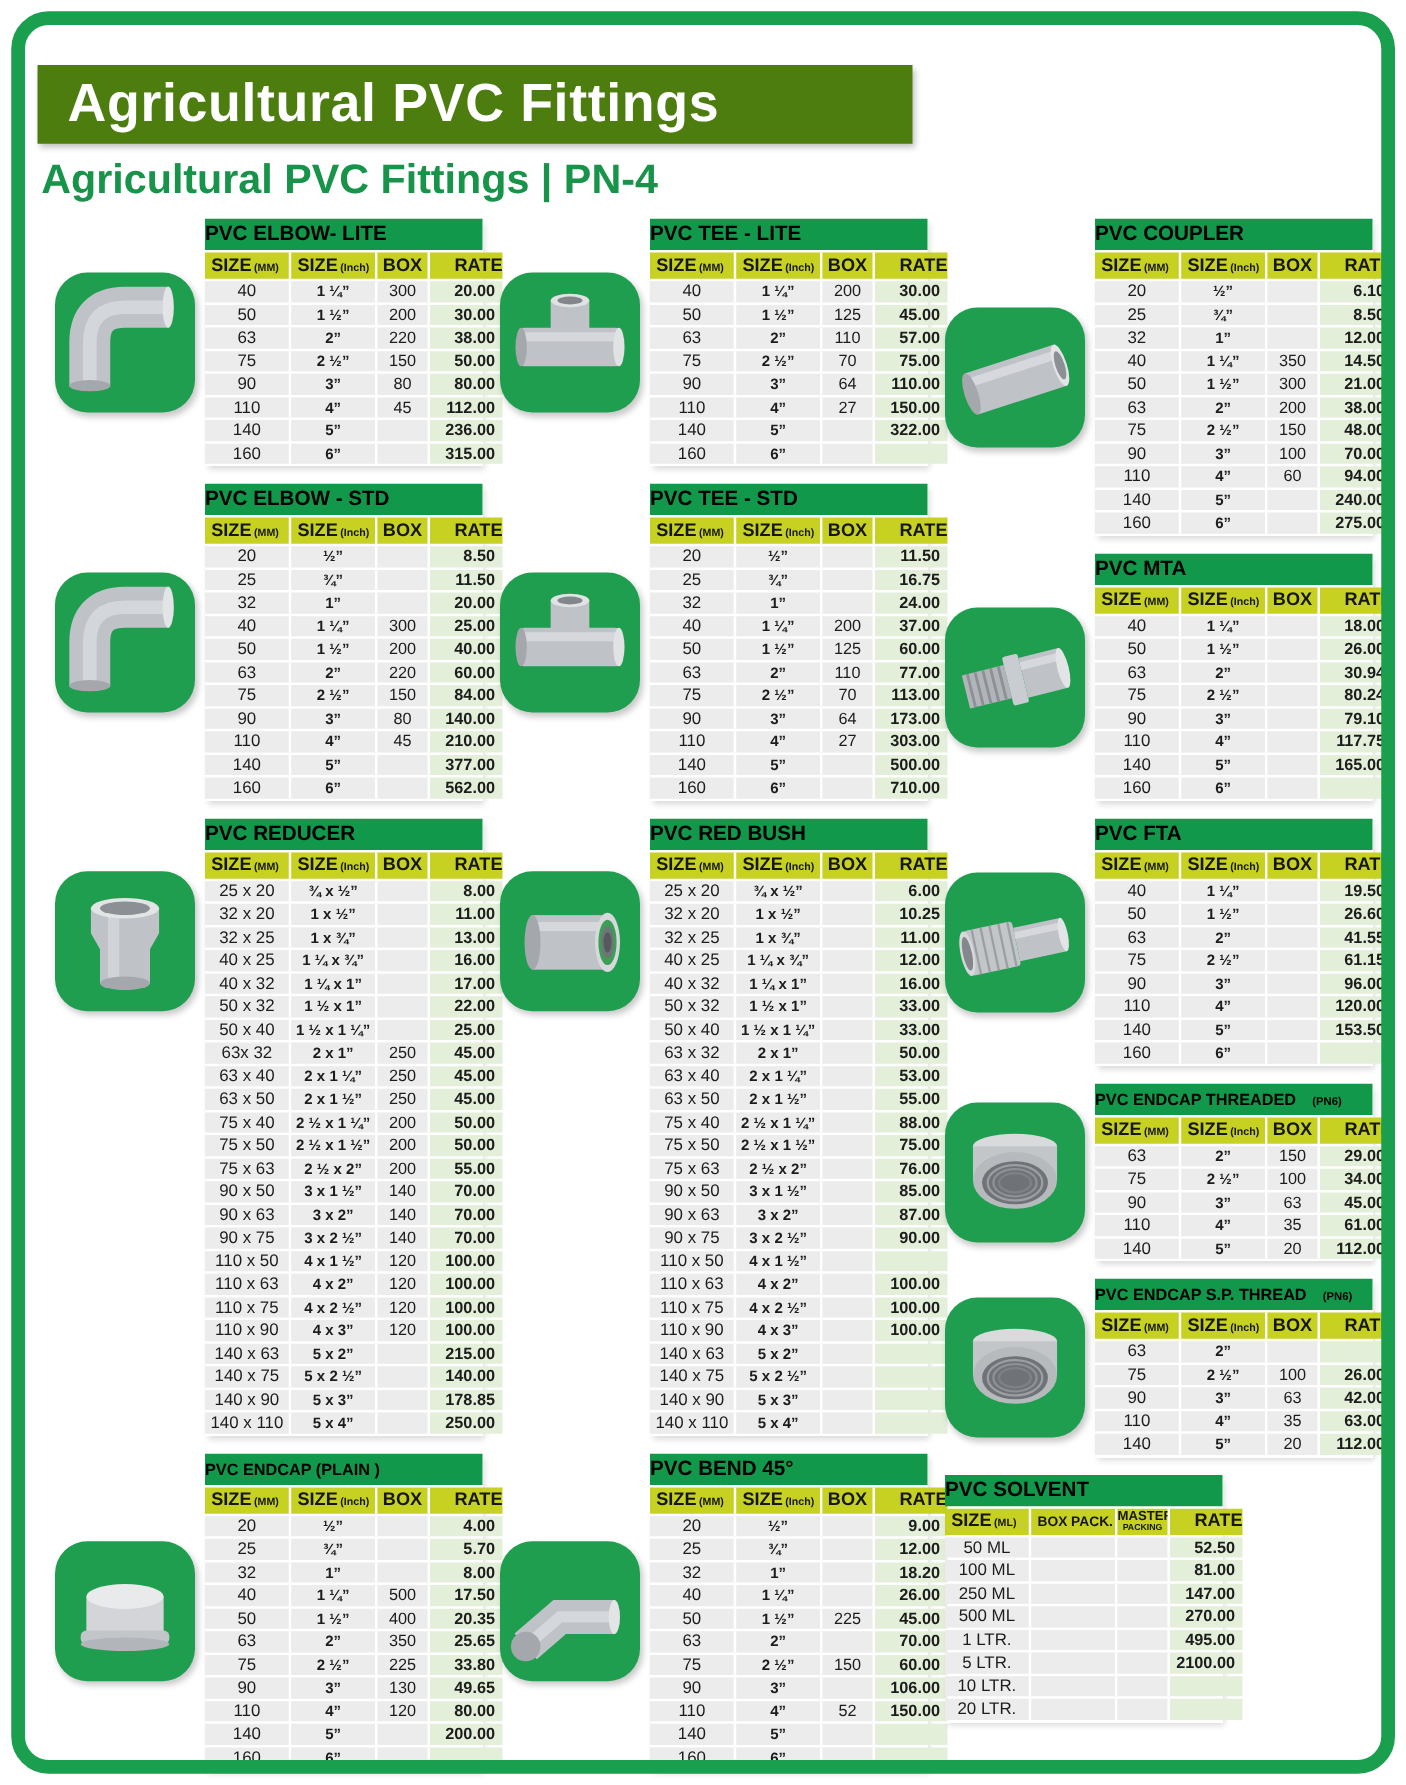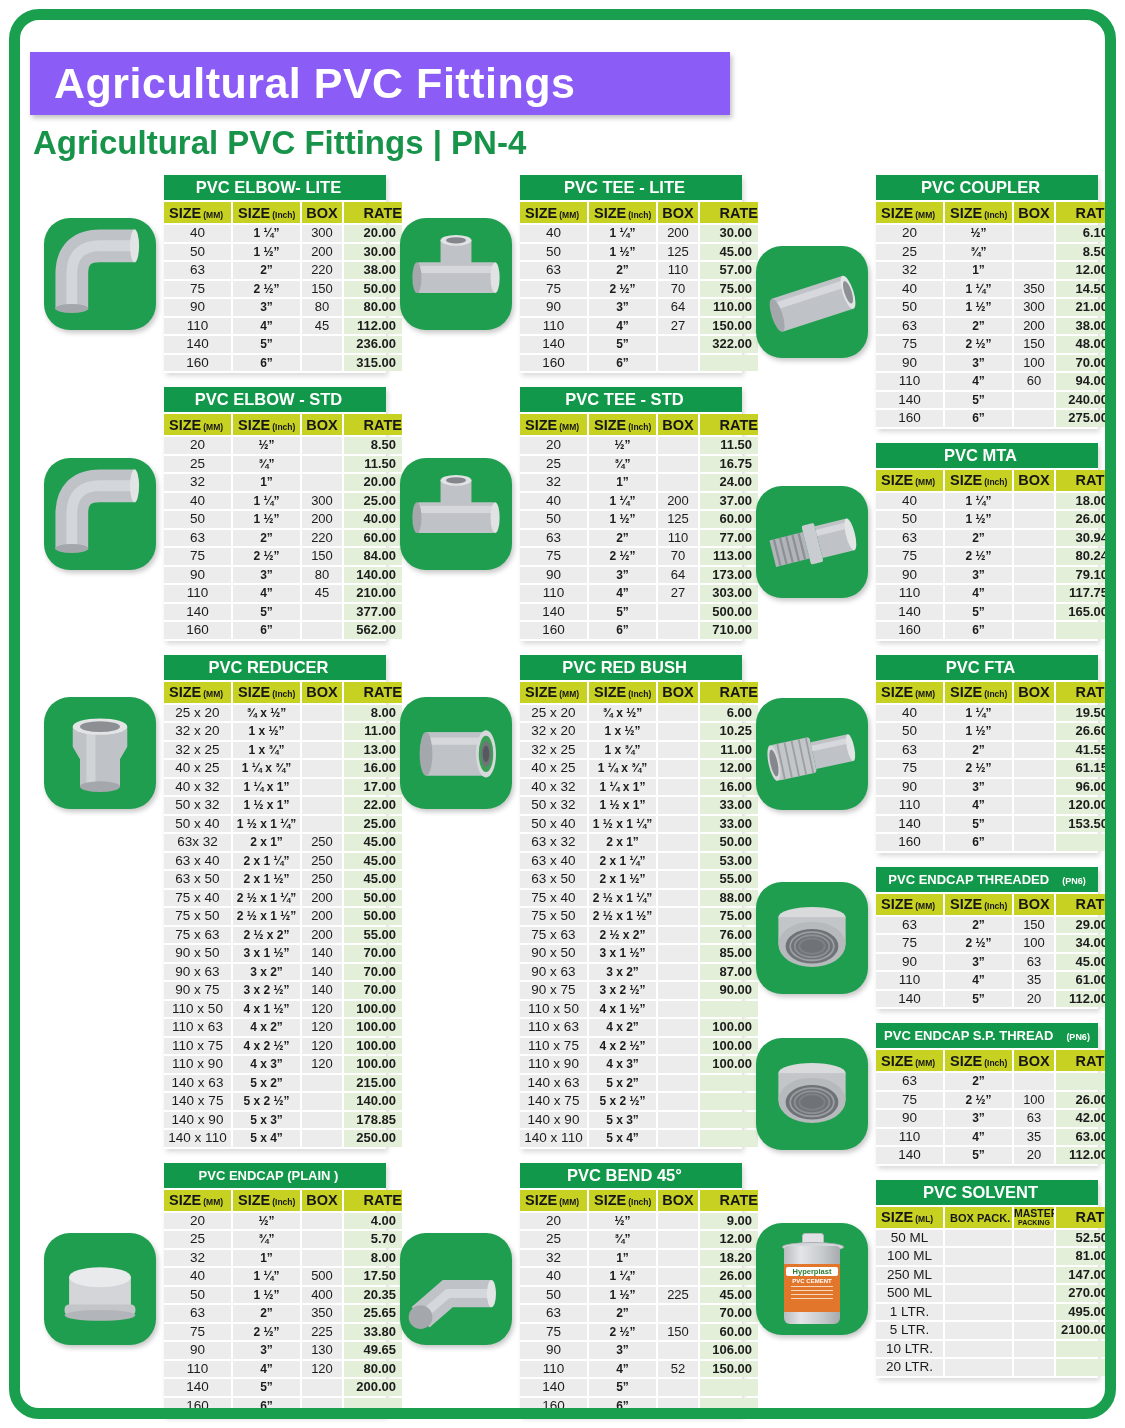--- a/index.html
+++ b/index.html
@@ -6,21 +6,21 @@
   body {
     width:1125px; height:1428px; position:relative; background:#ffffff;
     font-family:"Liberation Sans", sans-serif; overflow:hidden;
   }
   .frame {
     position:absolute; inset:9px; border:11px solid #1a9f4e; border-radius:30px;
     pointer-events:none; z-index:5;
   }
   .banner {
     position:absolute; left:30px; top:52px; width:700px; height:63px;
-    background:#8b5cf6; display:flex; align-items:center;
+    background:#4d7c0f; display:flex; align-items:center;
     box-shadow:2px 3px 5px rgba(0,0,0,.25);
   }
   .banner h1 {
     margin:0; padding-left:24px; color:#ffffff; font-size:43px; font-weight:700;
     letter-spacing:.5px; white-space:nowrap;
   }
   .subtitle {
     position:absolute; left:33px; top:124px; color:#17944a; font-size:33px;
     font-weight:700; white-space:nowrap;
   }
@@ -30,22 +30,22 @@
   .card.tall { align-items:flex-start; }
   .card.tall .imgbox { margin-top:42px; }
   .imgbox {
     width:112px; height:112px; min-width:112px; border-radius:26px; background:#1e9e4e;
     display:flex; align-items:center; justify-content:center;
     box-shadow:2px 3px 5px rgba(0,0,0,.22);
   }
   .imgbox svg { width:100px; height:100px; }
   .tbox { width:222px; box-shadow:2px 3px 5px rgba(0,0,0,.15); }
   .ttl {
-    background:#12984a; color:#ffffff; font-weight:700; font-size:16.5px; height:25px;
-    line-height:25px; text-align:center; white-space:nowrap; overflow:hidden;
+    background:#12984a; color:#000000; font-weight:700; font-size:16.5px; height:25px;
+    line-height:25px; white-space:nowrap; overflow:hidden;
   }
   .ttl.small-ttl { font-size:13px; }
   .ttl-suffix { font-size:10px; margin-left:13px; }
   .small-ttl .ttl-suffix { font-size:9px; }
   table.ptable { border-collapse:separate; border-spacing:0 2px; width:222px; table-layout:fixed; }
   .ptable th {
     background:#c6d122; height:21px; padding:0 0 0 5px; text-align:left;
     font-size:14.5px; font-weight:700; color:#161616; white-space:nowrap; overflow:hidden;
     border-right:2px solid #fff;
   }
@@ -1336,33 +1336,20 @@
               <td class="c0">140</td>
               <td class="c1">5”</td>
               <td class="c2">20</td>
               <td class="c3">112.00</td>
             </tr>
           </tbody>
       </table>
     </div>
   </div>
     <div class="card">
-    <div class="imgbox">
-  <div class="can">
-    <div class="can-cap"></div>
-    <div class="can-lid"></div>
-    <div class="can-body">
-      <div class="can-label">
-        <div class="can-brand">Hyperplast</div>
-        <div class="can-product">PVC CEMENT</div>
-        <div class="can-lines"></div>
-      </div>
-    </div>
-  </div>
-</div>
     <div class="tbox">
       <div class="ttl">
         <span class="ttl-main">PVC SOLVENT</span><span class="ttl-suffix"></span>
       </div>
       <table class="ptable">
         <thead>
             <tr>
               <th class="h0"><span class="h-main">SIZE</span><span class="h-sub">(ML)</span></th>
               <th class="h1 small"><span class="h-main">BOX PACK.</span></th>
               <th class="h2 stack">

